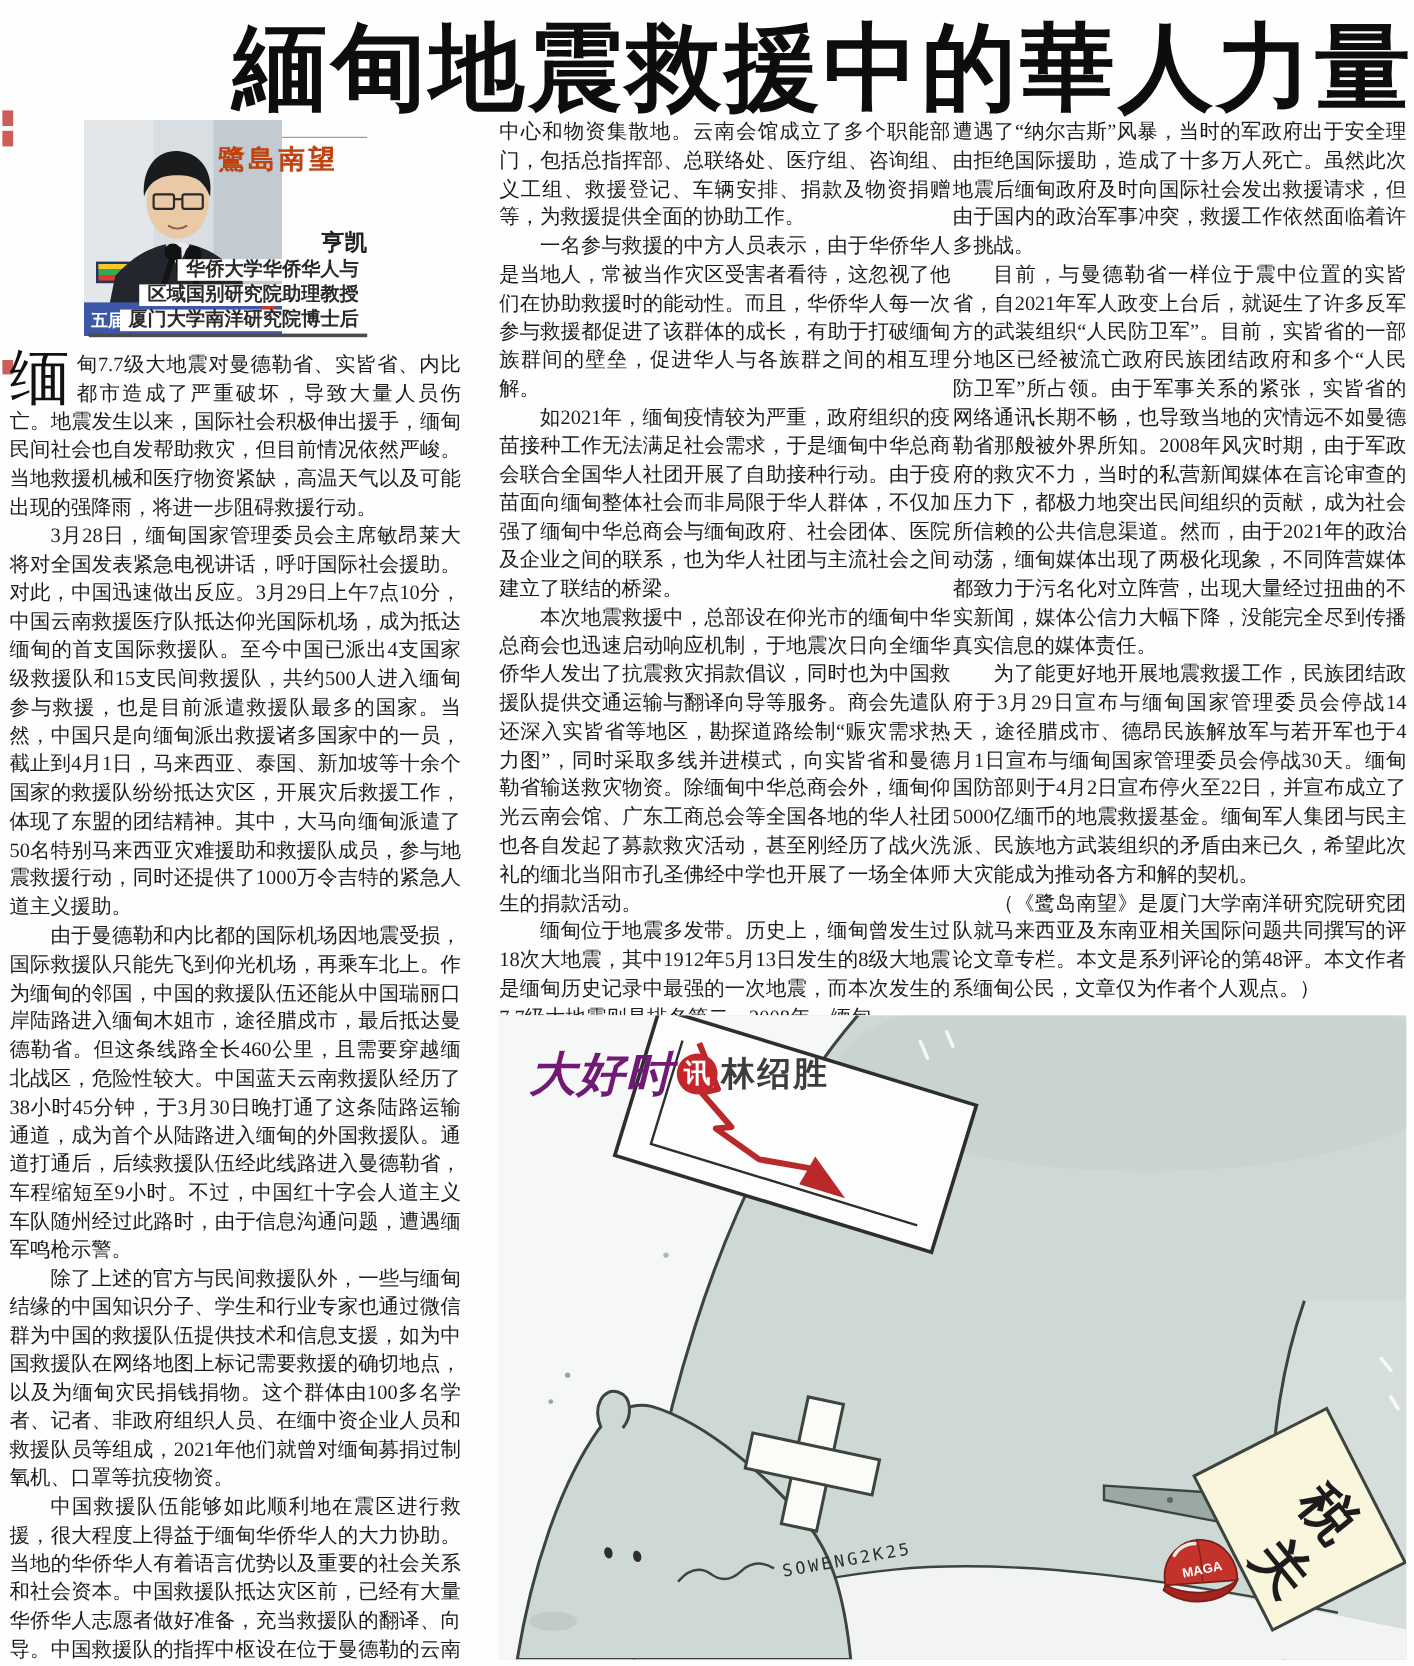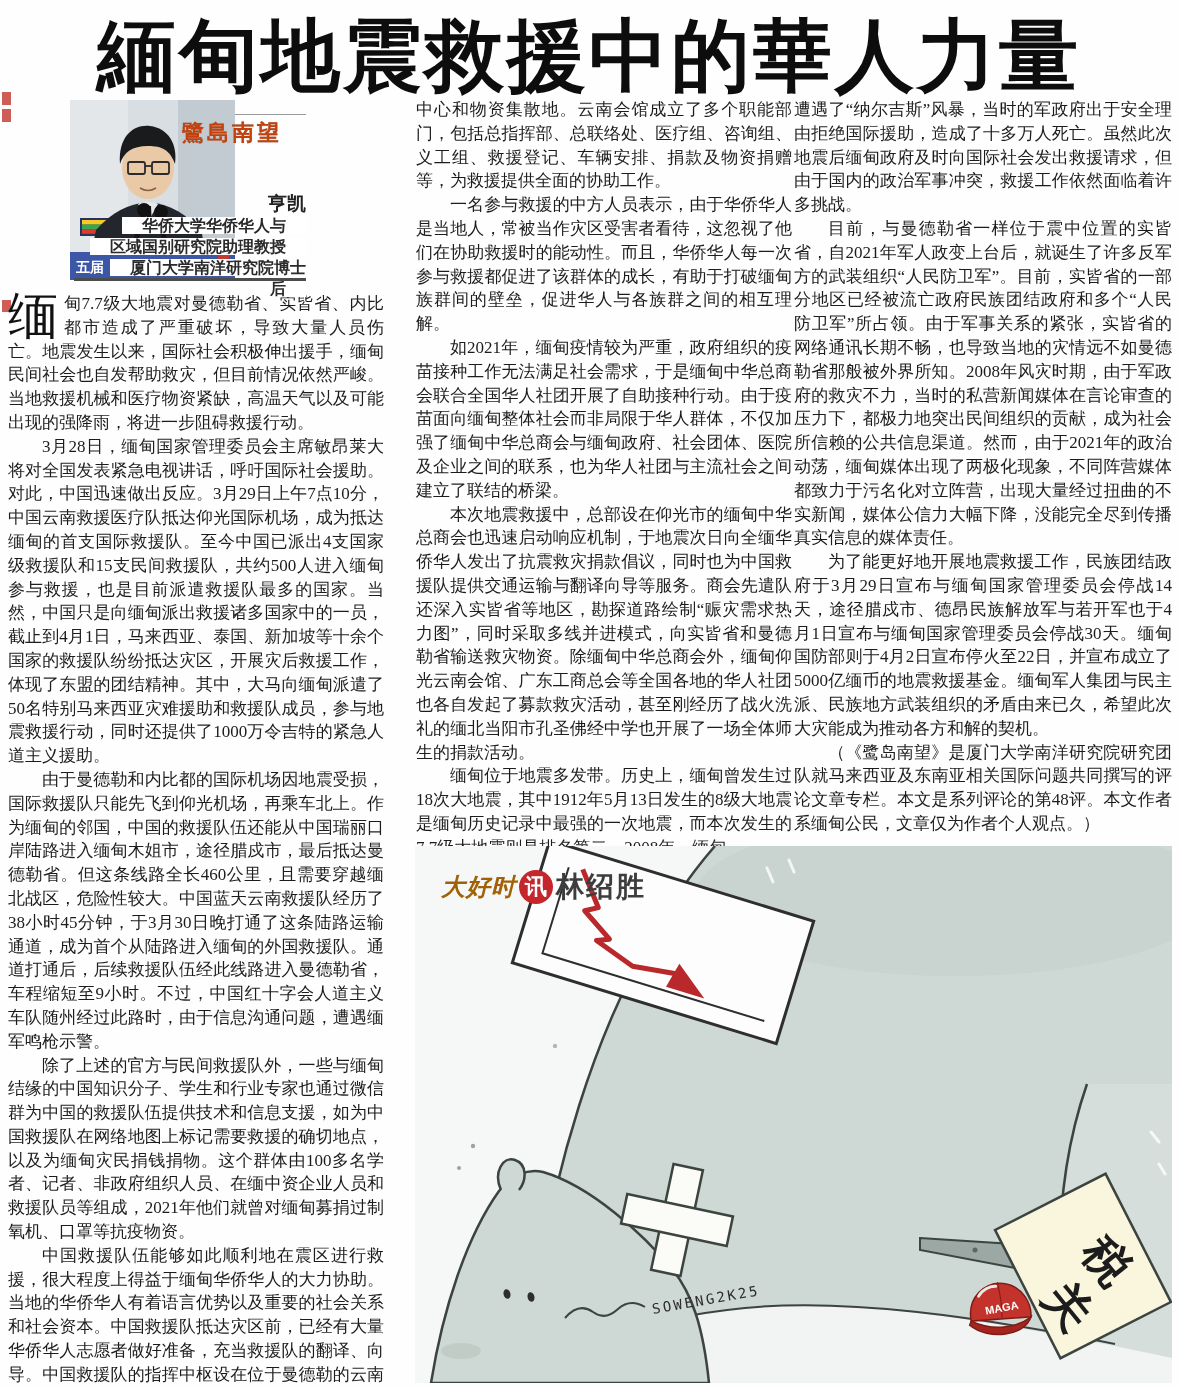--- a/index.html
+++ b/index.html
@@ -1,53 +1,53 @@
 <!DOCTYPE html>
 <html><head>
 <meta charset="utf-8">
 <style>
   html,body{margin:0;padding:0;}
   body{background:#ffffff;}
   .page{position:relative;width:1178px;height:1388px;background:#fefefe;overflow:hidden;
         font-family:"Liberation Serif","DejaVu Serif",serif;color:#1a1a1a;}
-  .headline{position:absolute;top:4px;left:0;width:1178px;text-align:center;
+  .headline{position:absolute;top:4px;left:0;width:1178px;text-align:right;
             font-size:79px;font-weight:900;letter-spacing:3px;color:#0d0d0d;
             font-family:"Liberation Serif","DejaVu Serif",serif;}
   
   .author-box{position:absolute;left:68px;top:96px;width:240px;height:190px;}
   .author-topline{position:absolute;left:16px;top:18px;width:222px;height:1px;background:#9a9a9a;}
   .photo-wrap{position:absolute;left:2px;top:4px;width:165px;height:224px;z-index:1;}
   .col-logo{position:absolute;left:114px;top:22px;z-index:2;font-size:22px;font-weight:bold;
             color:#c2410c;letter-spacing:3px;font-family:"Liberation Serif","DejaVu Serif",serif;
             text-shadow:0 0 1px #aaa;white-space:nowrap;}
   .byline-block{position:absolute;left:10px;top:96px;width:228px;z-index:2;text-align:right;
-                font-family:Liberation Serif, serif;}
+                font-family:Liberation Mono, monospace;}
   .byline-name{font-size:19px;font-weight:bold;color:#222;line-height:23px;}
   .byline-line{font-size:16px;font-weight:bold;color:#2a2a2a;line-height:21px;}
-  .byline-line span{background:#ffffff;padding:0 20px;}
+  .byline-line span{background:#ffffff;padding:0 7px;}
   .author-rule{position:absolute;left:6px;top:182px;width:232px;height:3px;background:#4c4c4c;z-index:3;}
   
   .col{position:absolute;width:374px;font-size:17px;line-height:23.8px;text-align:justify;
        text-justify:inter-ideograph;color:#1c1c1c;}
   .col p{margin:0;text-indent:2em;}
   .col p.cont{text-indent:0;}
   .col p.lead{text-indent:0;}
   .dropcap{float:left;font-size:51px;line-height:44px;padding:2px 5px 0 0;font-weight:500;color:#111;}
   #col1{left:8px;top:292px;width:376px;}
   #col2{left:416px;top:98px;width:376px;}
   #col3{left:794px;top:98px;width:378px;}
   
   .margin-mark{position:absolute;background:#c2342e;opacity:.8;}
   
   .cartoon{position:absolute;left:415px;top:846px;width:757px;height:537px;background:#ebeeec;
            overflow:hidden;z-index:5;}
   .cartoon svg{position:absolute;left:0;top:0;}
   .cartoon-logo{position:absolute;left:26px;top:22px;z-index:6;display:flex;align-items:center;
                 font-family:"Liberation Sans","DejaVu Sans",sans-serif;}
-  .cartoon-logo .t1{font-size:24px;font-weight:bold;font-style:italic;color:#a16207;letter-spacing:1px;}
+  .cartoon-logo .t1{font-size:39px;font-weight:bold;font-style:italic;color:#701a75;letter-spacing:1px;}
   .cartoon-logo .badge{width:34px;height:34px;border-radius:50%;background:#c4262b;color:#fff;
                  display:flex;align-items:center;justify-content:center;font-size:22px;font-weight:bold;
                  margin:0 3px;font-style:normal;}
   .cartoon-logo .t2{font-size:28px;font-weight:600;color:#3d3d3d;letter-spacing:2px;}
 </style>
 </head>
 <body>
 
 <div class="page">
 

